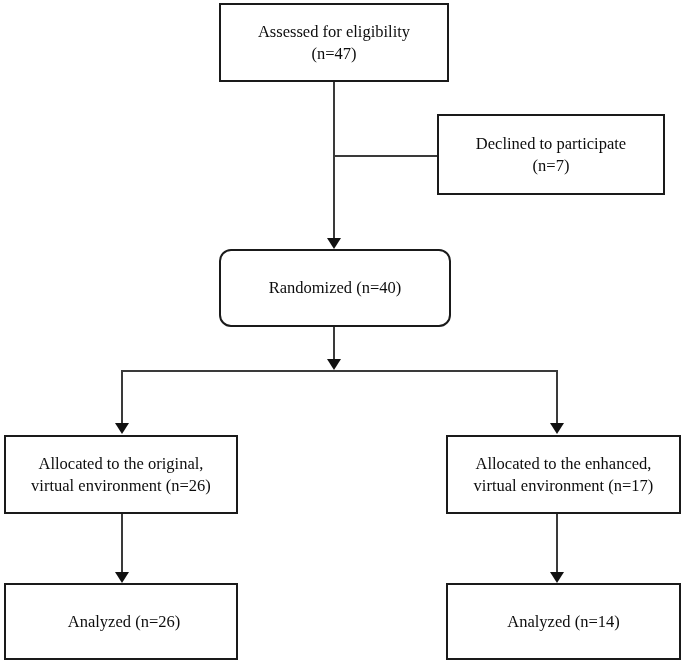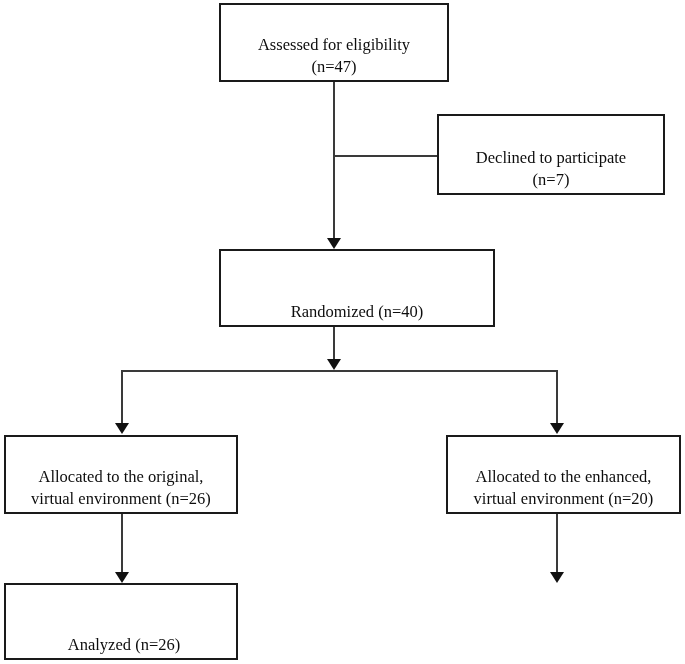--- a/index.html
+++ b/index.html
@@ -15,21 +15,21 @@
     background: #ffffff;
     font-family: "Liberation Serif", "DejaVu Serif", serif;
     overflow: hidden;
   }
   .node {
     position: absolute;
     box-sizing: border-box;
     border: 2px solid #1a1a1a;
     background: #ffffff;
     display: flex;
-    align-items: flex-end;
+    align-items: center;
     justify-content: center;
     text-align: center;
     color: #0d0d0d;
     font-size: 16.5px;
     line-height: 1.32;
     z-index: 3;
     padding: 2px 6px;
   }
   .node .txt {
     display: block;
@@ -98,32 +98,35 @@
   <div class="node" style="left:219px; top:3px; width:230px; height:79px;">
     <span class="txt">Assessed for eligibility
 (n=47)</span>
   </div>
 
   <div class="node" style="left:437px; top:114px; width:228px; height:81px;">
     <span class="txt">Declined to participate
 (n=7)</span>
   </div>
 
-  <div class="node" style="left:219px; top:249px; width:276px; height:78px;">
+  <div class="node" style="left:219px; top:249px; width:232px; height:78px;border-radius:12px;">
     <span class="txt">Randomized (n=40)</span>
   </div>
 
   <div class="node" style="left:4px; top:435px; width:234px; height:79px;">
     <span class="txt">Allocated to the original,
 virtual environment (n=26)</span>
   </div>
 
   <div class="node" style="left:446px; top:435px; width:235px; height:79px;">
     <span class="txt">Allocated to the enhanced,
-virtual environment (n=20)</span>
+virtual environment (n=17)</span>
   </div>
 
   <div class="node" style="left:4px; top:583px; width:234px; height:77px;padding-left:12px;">
     <span class="txt">Analyzed (n=26)</span>
   </div>
 
+  <div class="node" style="left:446px; top:583px; width:235px; height:77px;">
+    <span class="txt">Analyzed (n=14)</span>
+  </div>
 
 </div>
 
 </body></html>

